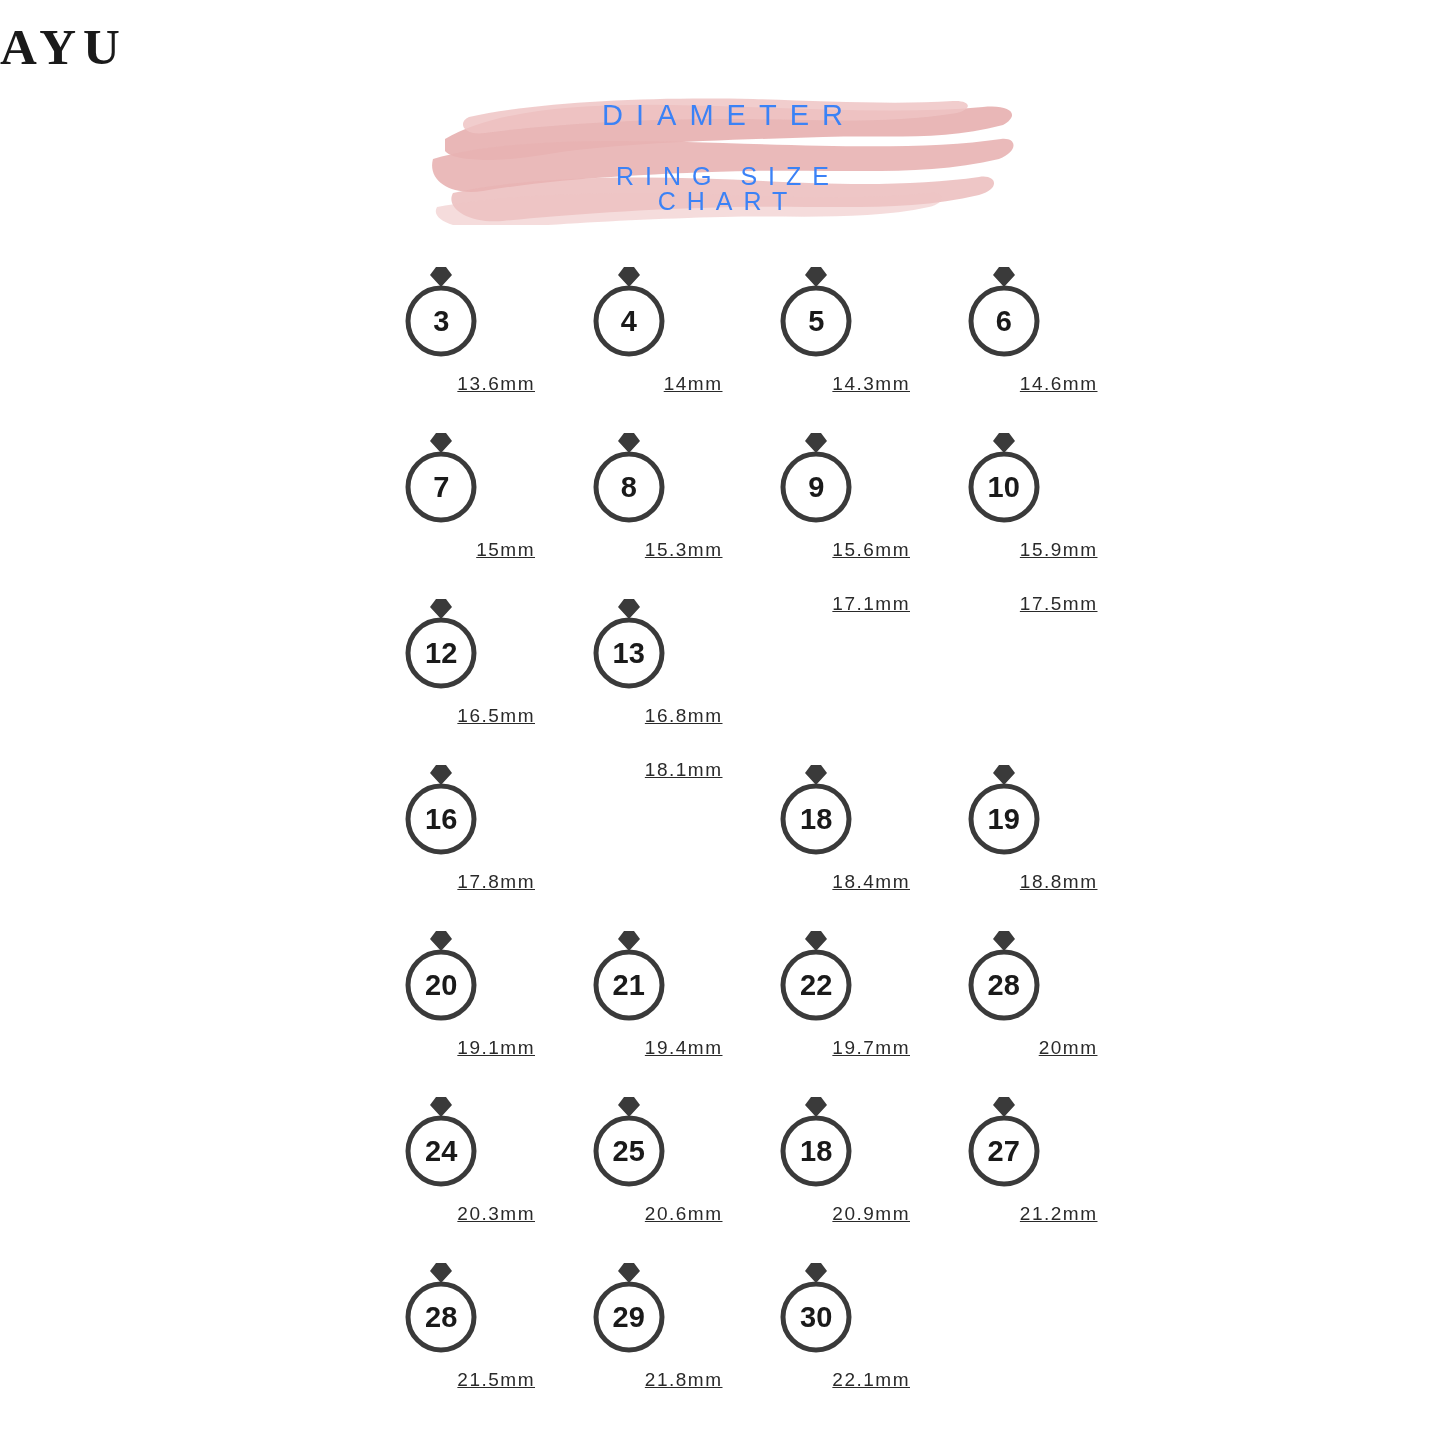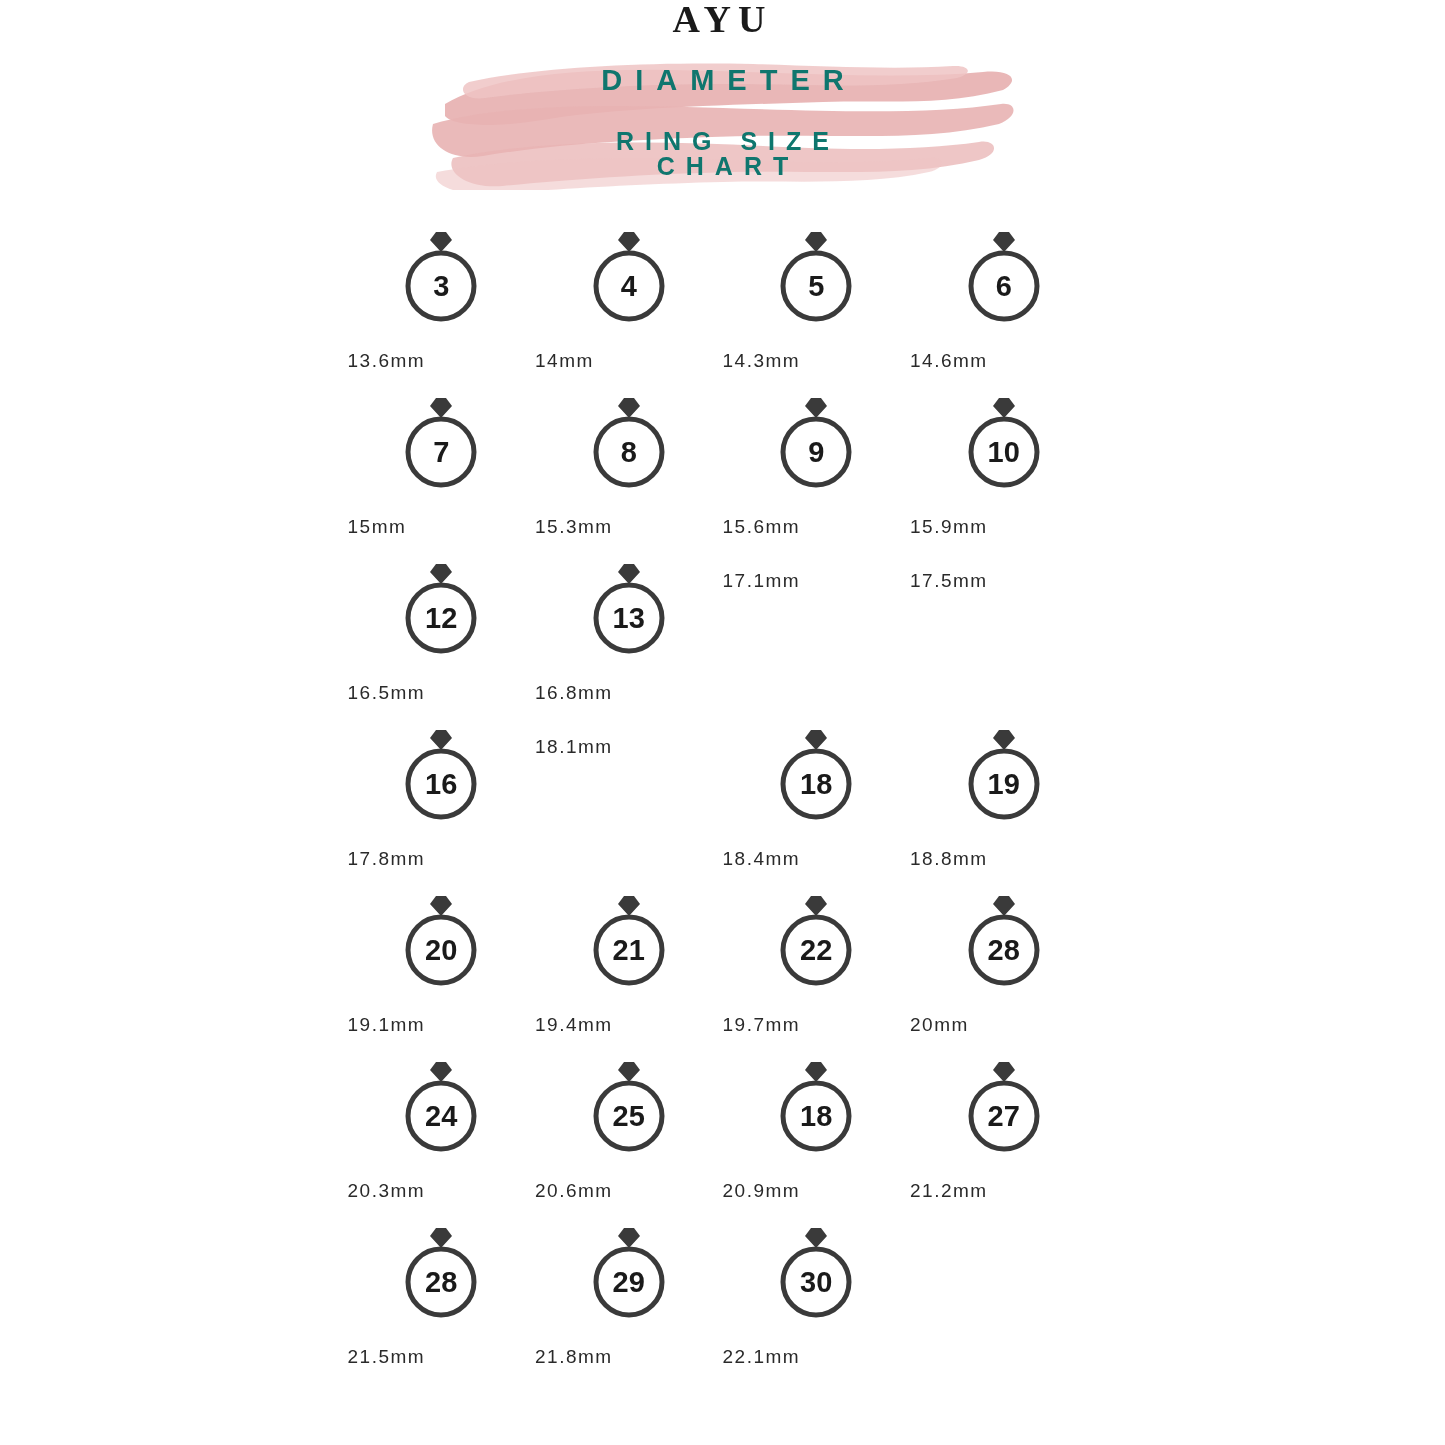--- a/index.html
+++ b/index.html
@@ -10,26 +10,26 @@
   body {
     width: 1445px;
     height: 1445px;
     font-family: "Liberation Sans", sans-serif;
     color: #2b2b2b;
     overflow: hidden;
     position: relative;
   }
 
   .brand {
-    text-align: center;
     font-family: "Liberation Serif", serif;
-    font-size: 38px;
+    font-size: 51px;
     letter-spacing: 7px;
     font-weight: 700;
     color: #1a1a1a;
+    padding-top: 22px;
     line-height: 1;
   }
 
   .title-block {
     position: relative;
     width: 600px;
     margin: 14px auto 0 auto;
     height: 150px;
   }
 
@@ -43,22 +43,22 @@
   }
 
   .title-lines {
     position: relative;
     z-index: 2;
     text-align: center;
     padding-top: 14px;
   }
   .title-lines div {
     font-family: "Liberation Sans", sans-serif;
-    font-weight: 700;
-    color: #0f766e;
+    font-weight: 400;
+    color: #3b82f6;
     line-height: 1;
   }
   .t1 { font-size: 29px; letter-spacing: 13px; text-indent: 13px; }
   .t2 { font-size: 25px; letter-spacing: 11px; text-indent: 11px; margin-top: 34px; }
   .t3 { font-size: 25px; letter-spacing: 11px; text-indent: 11px; }
 
   .grid {
     width: 750px;
     margin: 18px auto 0 auto;
     display: grid;
@@ -90,27 +90,28 @@
     align-items: center;
     justify-content: center;
     font-family: "Liberation Sans", sans-serif;
     font-weight: 700;
     font-size: 29px;
     color: #1a1a1a;
     letter-spacing: 0px;
   }
 
   .mm {
-    margin-top: 18px;
+    margin-top: 6px;
     font-family: "Liberation Sans", sans-serif;
     font-size: 19px;
     letter-spacing: 1.5px;
     color: #2a2a2a;
-    text-align: left;
+    text-align: right;
     width: 100%;
+    text-decoration: underline;
   }
 </style>
 </head>
 <body>
 
 <div class="brand">AYU</div>
 
 <div class="title-block">
   <svg class="brush" viewBox="0 0 600 130" preserveAspectRatio="none" aria-hidden="true">
     <path d="M22,44 C70,16 150,8 250,10 C360,12 470,20 560,12 C588,9 598,20 580,30 C520,46 470,40 400,42 C300,45 190,48 120,60 C70,68 30,66 22,56 Z" fill="#e8b3b3" opacity="0.95"></path>

